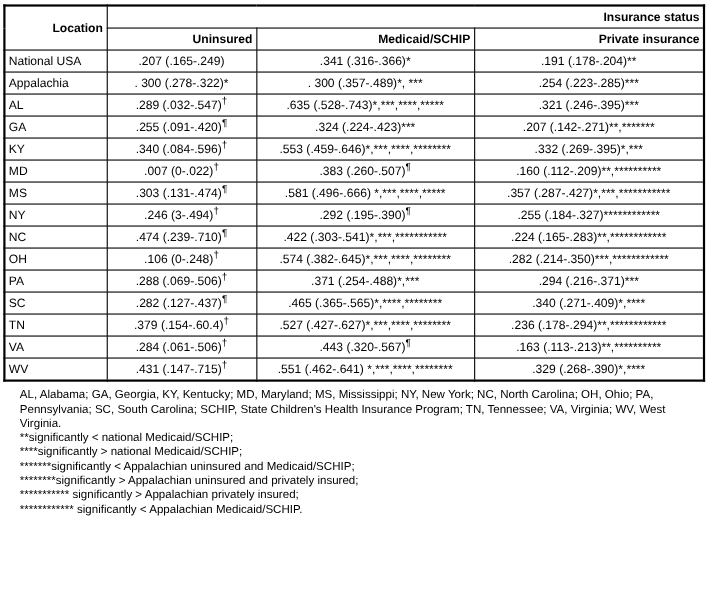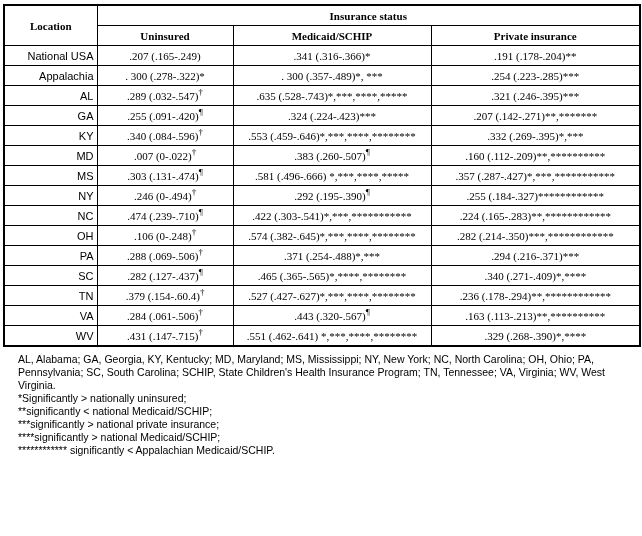--- a/index.html
+++ b/index.html
@@ -18,24 +18,24 @@
   }
   table.stats th, table.stats td {
     border: 1px solid #000;
     font-size: 11px;
     padding: 2px 3px;
     height: 15px;
     line-height: 14px;
     overflow: hidden;
     white-space: nowrap;
   }
-  table.stats th { font-weight: bold; text-align: center; vertical-align: middle; font-family: Liberation Serif, serif; }
+  table.stats th { font-weight: bold; text-align: right; vertical-align: middle; }
   th.loc-head { text-align: left; vertical-align: top; padding-left: 6px; padding-top: 3px; }
-  td.loc { text-align: right; padding-left: 5px; }
-  td.num { text-align: center; font-family: Liberation Serif, serif; }
+  td.loc { text-align: left; padding-left: 5px; }
+  td.num { text-align: center; }
   .sup { font-size: 9px; vertical-align: super; line-height: 0; }
 
   .notes { padding: 6px 4px 0 15px; }
   .note, .sig {
     font-size: 10.5px;
     line-height: 13px;
     color: #000;
     max-width: 618px;
   }
 </style>
@@ -100,21 +100,21 @@
           <td class="num"><span>.160 (.112-.209)**,**********</span><span class="sup"></span></td>
         </tr>
         <tr>
           <td class="loc">MS</td>
           <td class="num"><span>.303 (.131-.474)</span><span class="sup">¶</span></td>
           <td class="num"><span>.581 (.496-.666) *,***,****,*****</span><span class="sup"></span></td>
           <td class="num"><span>.357 (.287-.427)*,***,***********</span><span class="sup"></span></td>
         </tr>
         <tr>
           <td class="loc">NY</td>
-          <td class="num"><span>.246 (0-.494)</span><span class="sup">†</span></td>
+          <td class="num"><span>.246 (3-.494)</span><span class="sup">†</span></td>
           <td class="num"><span>.292 (.195-.390)</span><span class="sup">¶</span></td>
           <td class="num"><span>.255 (.184-.327)************</span><span class="sup"></span></td>
         </tr>
         <tr>
           <td class="loc">NC</td>
           <td class="num"><span>.474 (.239-.710)</span><span class="sup">¶</span></td>
           <td class="num"><span>.422 (.303-.541)*,***,***********</span><span class="sup"></span></td>
           <td class="num"><span>.224 (.165-.283)**,************</span><span class="sup"></span></td>
         </tr>
         <tr>
@@ -152,21 +152,22 @@
           <td class="num"><span>.431 (.147-.715)</span><span class="sup">†</span></td>
           <td class="num"><span>.551 (.462-.641) *,***,****,********</span><span class="sup"></span></td>
           <td class="num"><span>.329 (.268-.390)*,****</span><span class="sup"></span></td>
         </tr>
       </tbody>
   </table>
 
   <div class="notes">
     <div class="note">AL, Alabama; GA, Georgia, KY, Kentucky; MD, Maryland; MS, Mississippi; NY, New York; NC, North Carolina; OH, Ohio; PA, Pennsylvania; SC, South Carolina; SCHIP, State Children's Health Insurance Program; TN, Tennessee; VA, Virginia; WV, West Virginia.</div>
     <div id="sig-notes">
-        <div class="sig">*Significantly &gt; nationally uninsured;</div>
         <div class="sig">**significantly &lt; national Medicaid/SCHIP;</div>
-        <div class="sig">***significantly &gt; national private insurance;</div>
         <div class="sig">****significantly &gt; national Medicaid/SCHIP;</div>
+        <div class="sig">*******significantly &lt; Appalachian uninsured and Medicaid/SCHIP;</div>
+        <div class="sig">********significantly &gt; Appalachian uninsured and privately insured;</div>
+        <div class="sig">*********** significantly &gt; Appalachian privately insured;</div>
         <div class="sig">************ significantly &lt; Appalachian Medicaid/SCHIP.</div>
       </div>
   </div>
 
 </div>
 
 </body></html>

